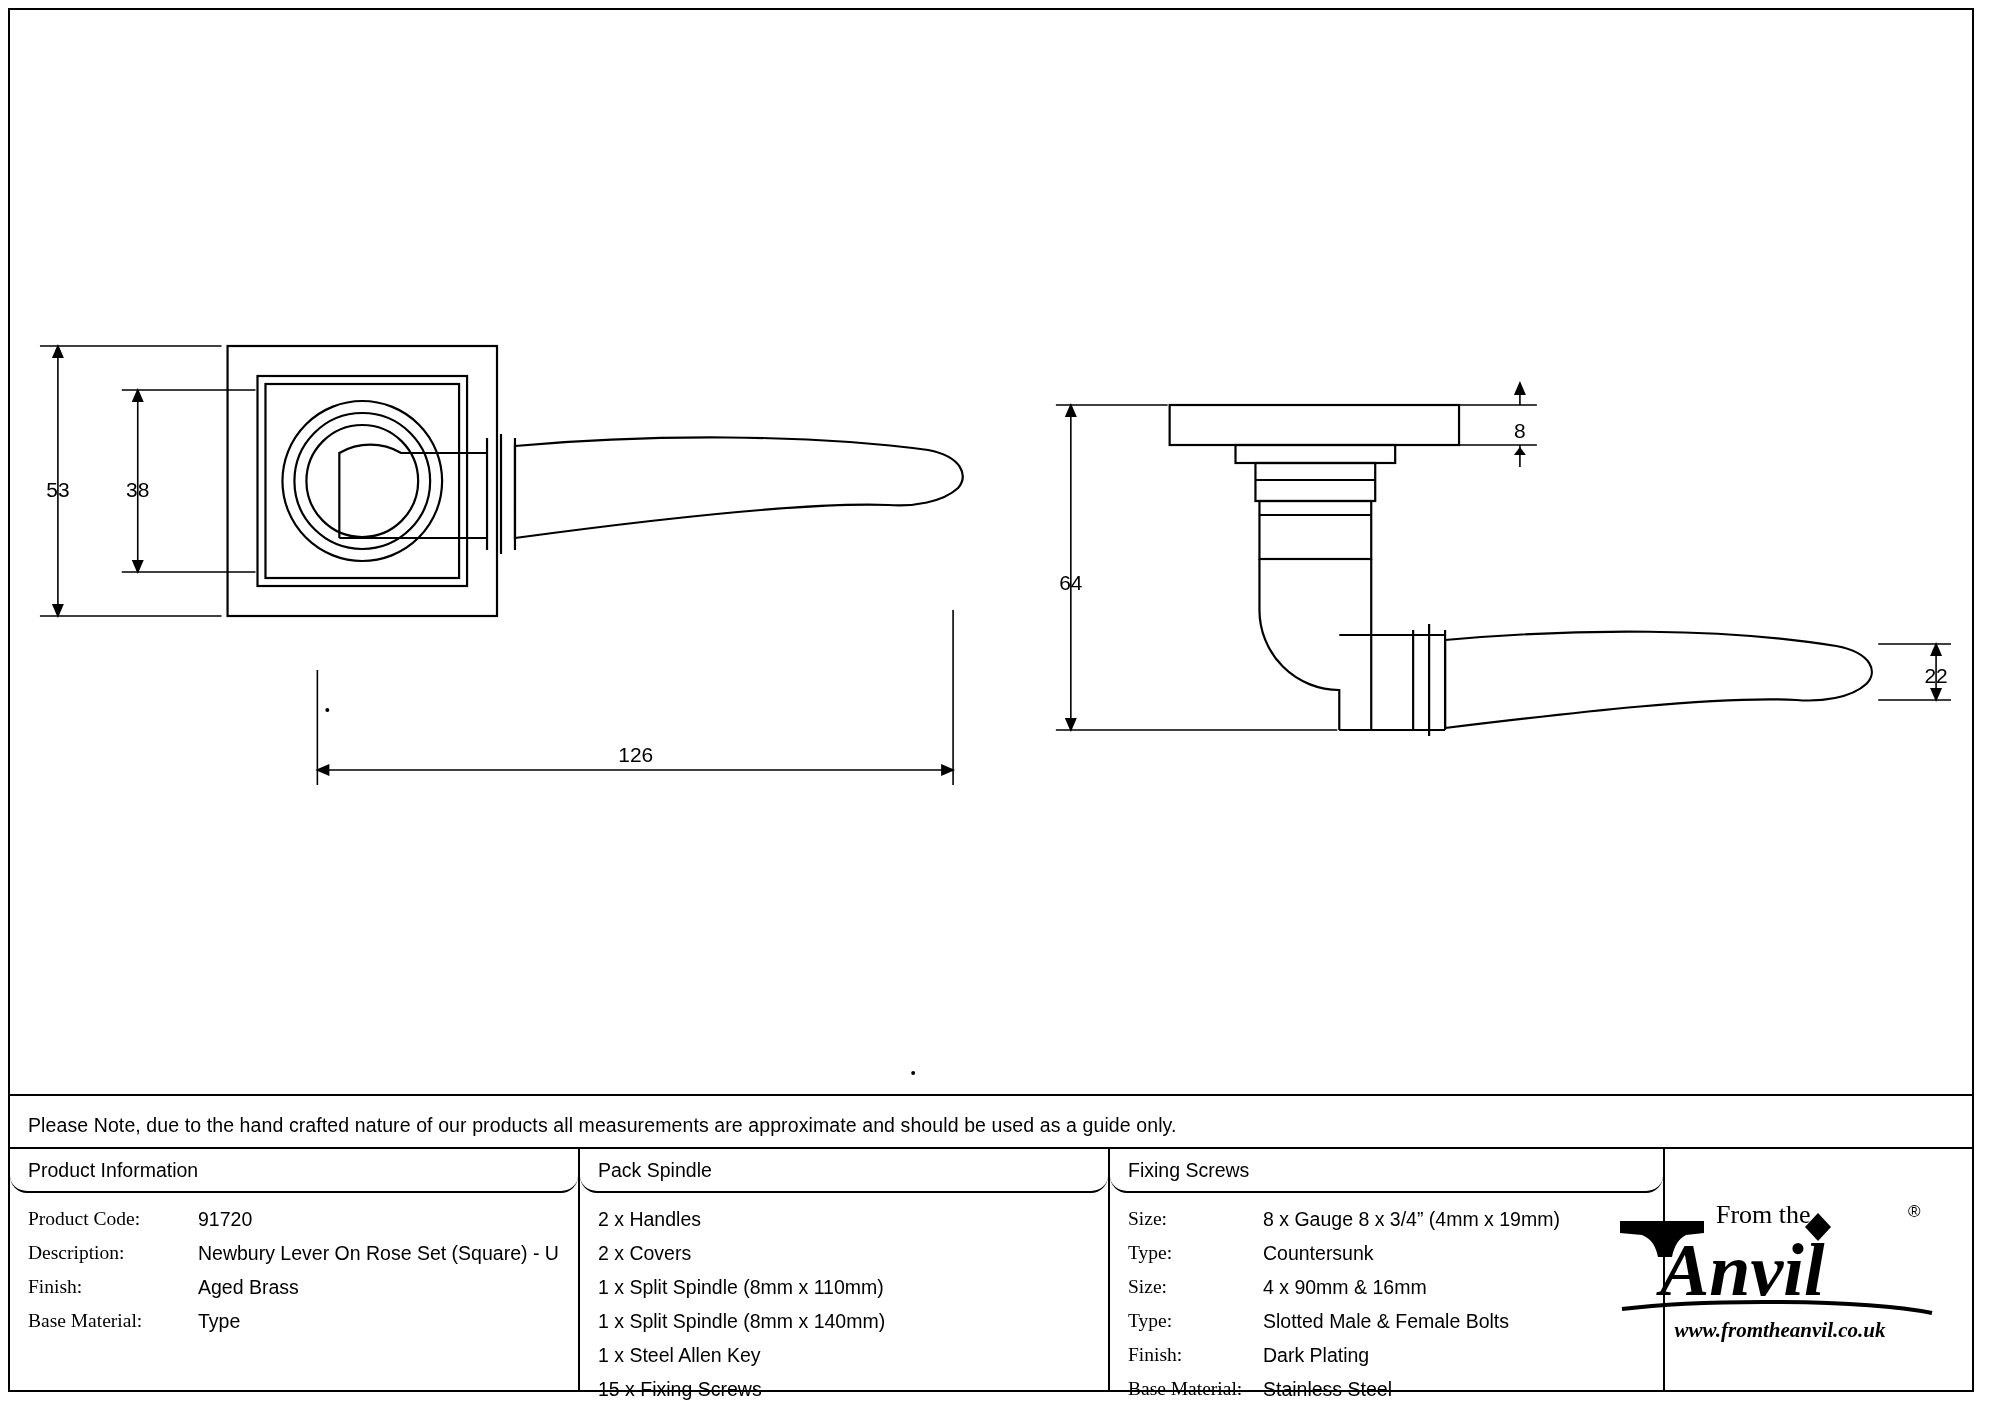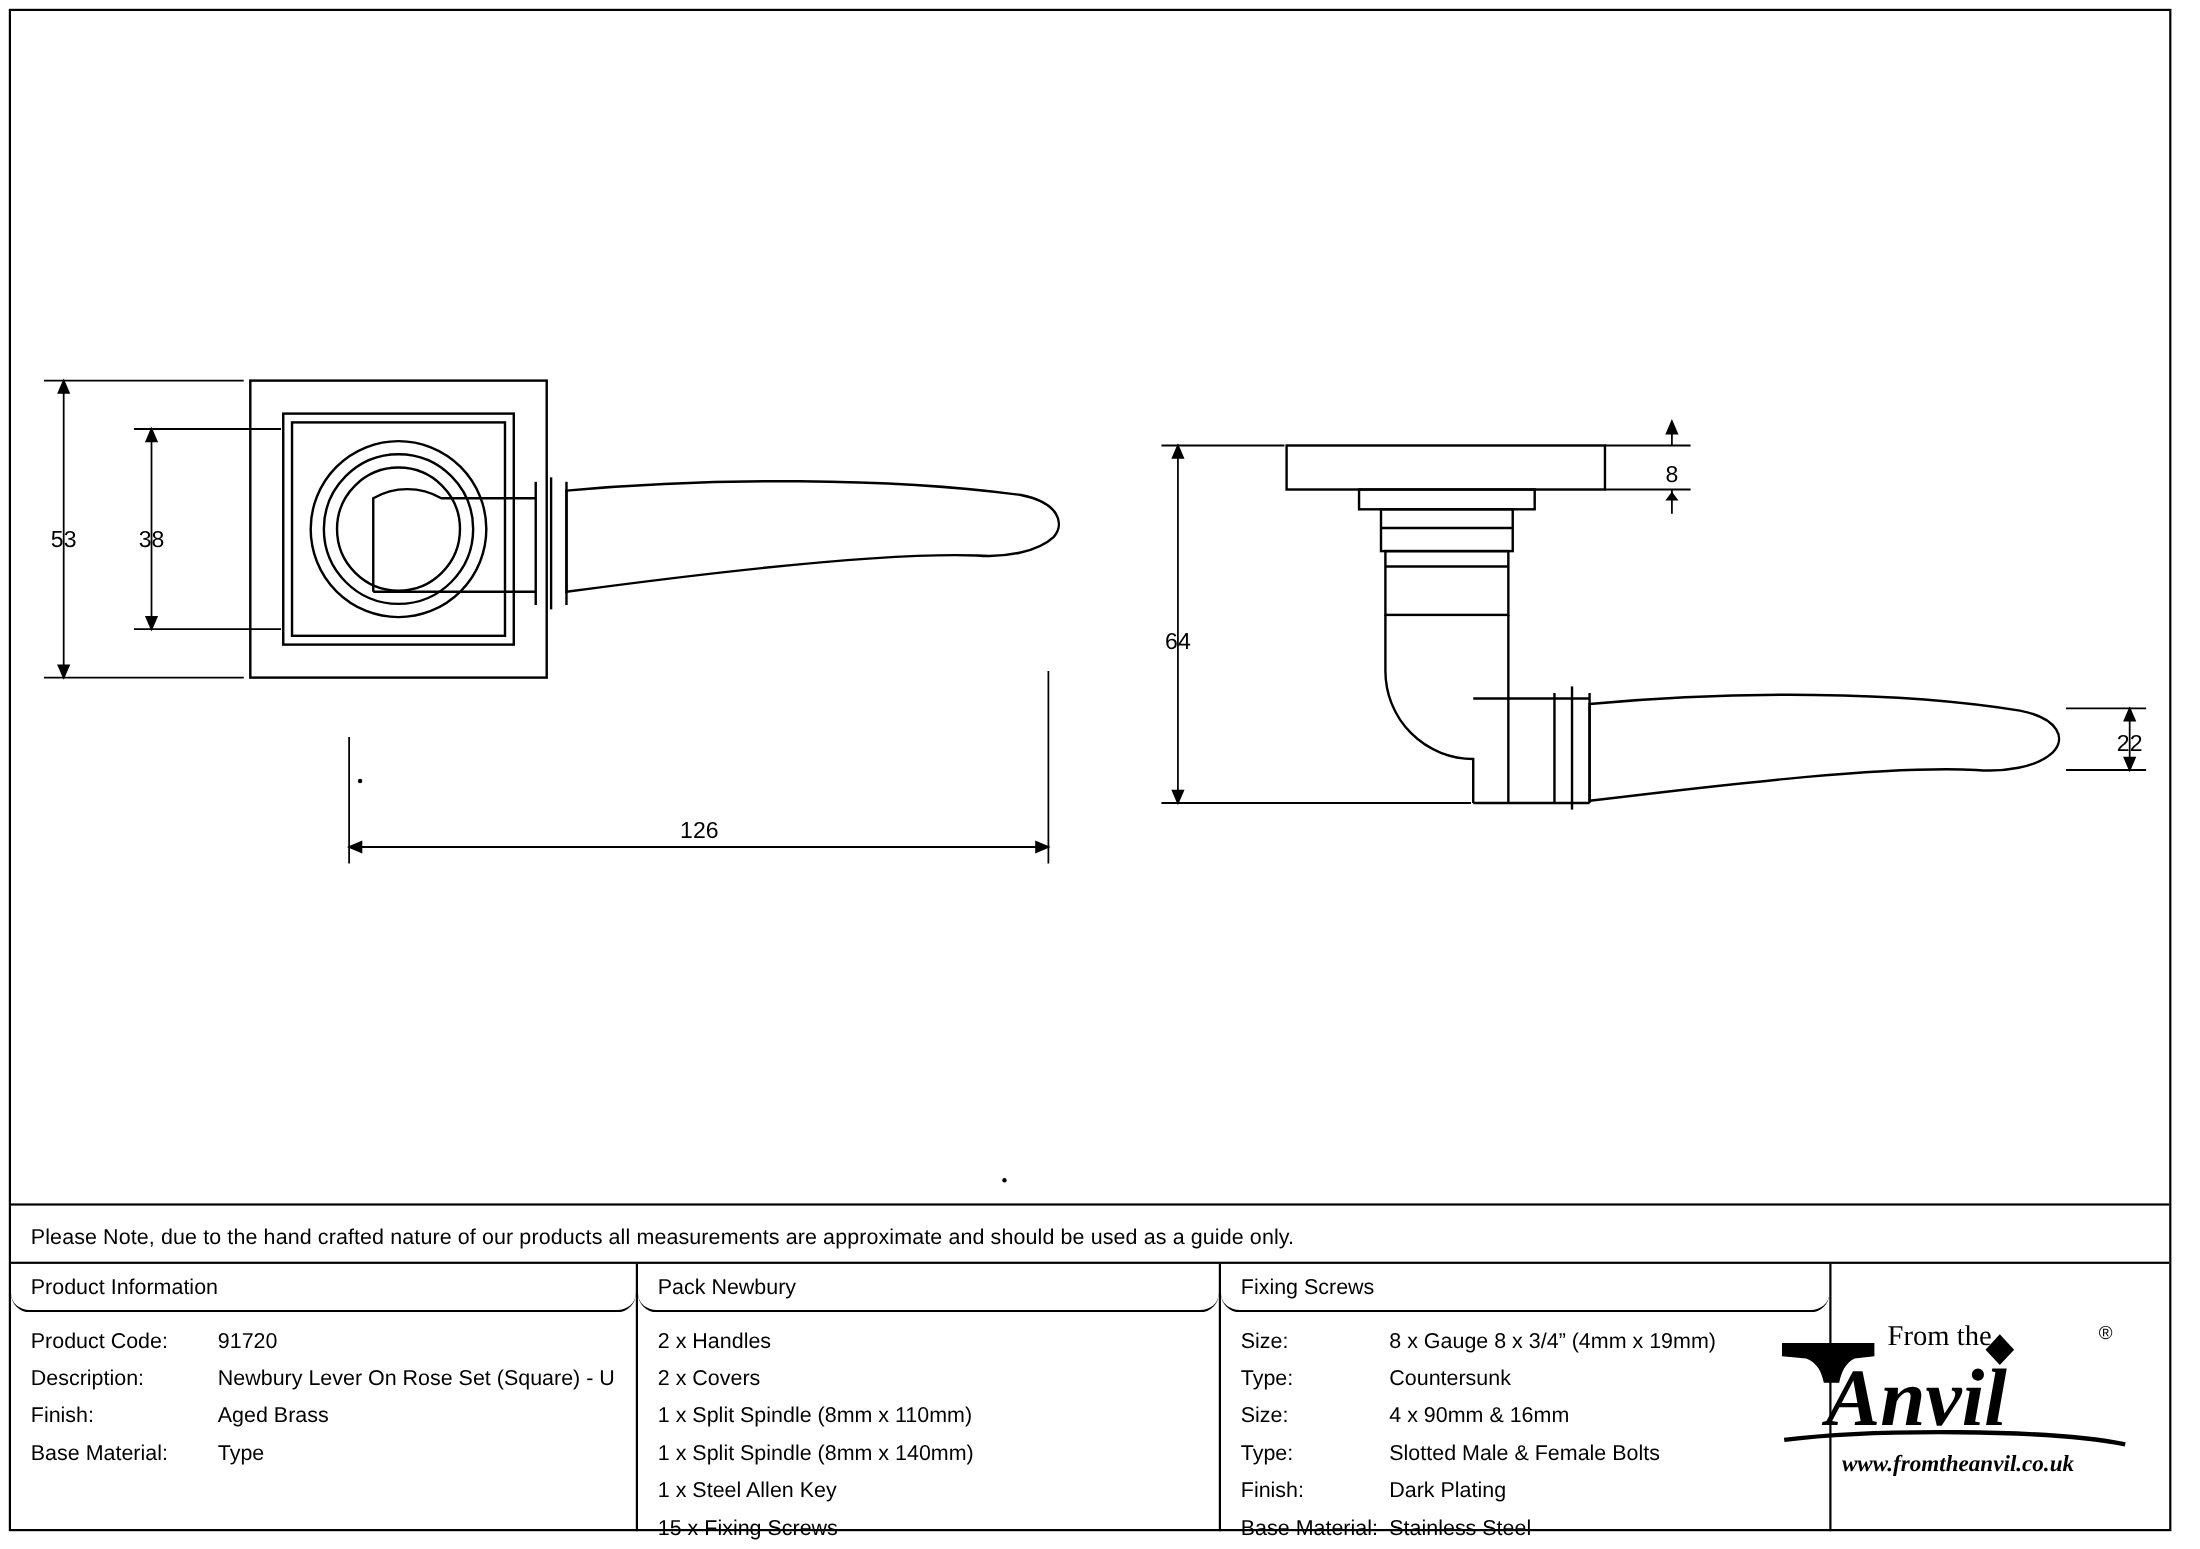--- a/index.html
+++ b/index.html
@@ -84,21 +84,21 @@
     border-radius: 17px;
   }
   .col-body {
     padding: 9px 0 0 18px;
     font-size: 19.5px;
     line-height: 34px;
   }
   .kv {
     display: flex;
   }
-  .kv .k { width: 170px; flex: none; }
+  .kv .k { width: 170px; flex: none; font-family: Liberation Serif, serif; }
   .kv .v { flex: 1; }
   .kv-screws .k { width: 135px; }
   .pack-line { line-height: 34px; }
   .logo-wrap {
     position: absolute;
     right: 20px;
     top: 28px;
     width: 340px;
     height: 180px;
   }
@@ -244,21 +244,21 @@
           <span class="v">Aged Brass</span>
         </div>
         <div class="kv">
           <span class="k">Base Material:</span>
           <span class="v">Type</span>
         </div>
       </div>
     </div>
 
     <div class="col col-pack">
-      <div class="col-head">Pack Newbury</div>
+      <div class="col-head">Pack Spindle</div>
       <div class="col-body">
         <div class="pack-line">2 x Handles</div>
         <div class="pack-line">2 x Covers</div>
         <div class="pack-line">1 x Split Spindle (8mm x 110mm)</div>
         <div class="pack-line">1 x Split Spindle (8mm x 140mm)</div>
         <div class="pack-line">1 x Steel Allen Key</div>
         <div class="pack-line">15 x Fixing Screws</div>
       </div>
     </div>
 

